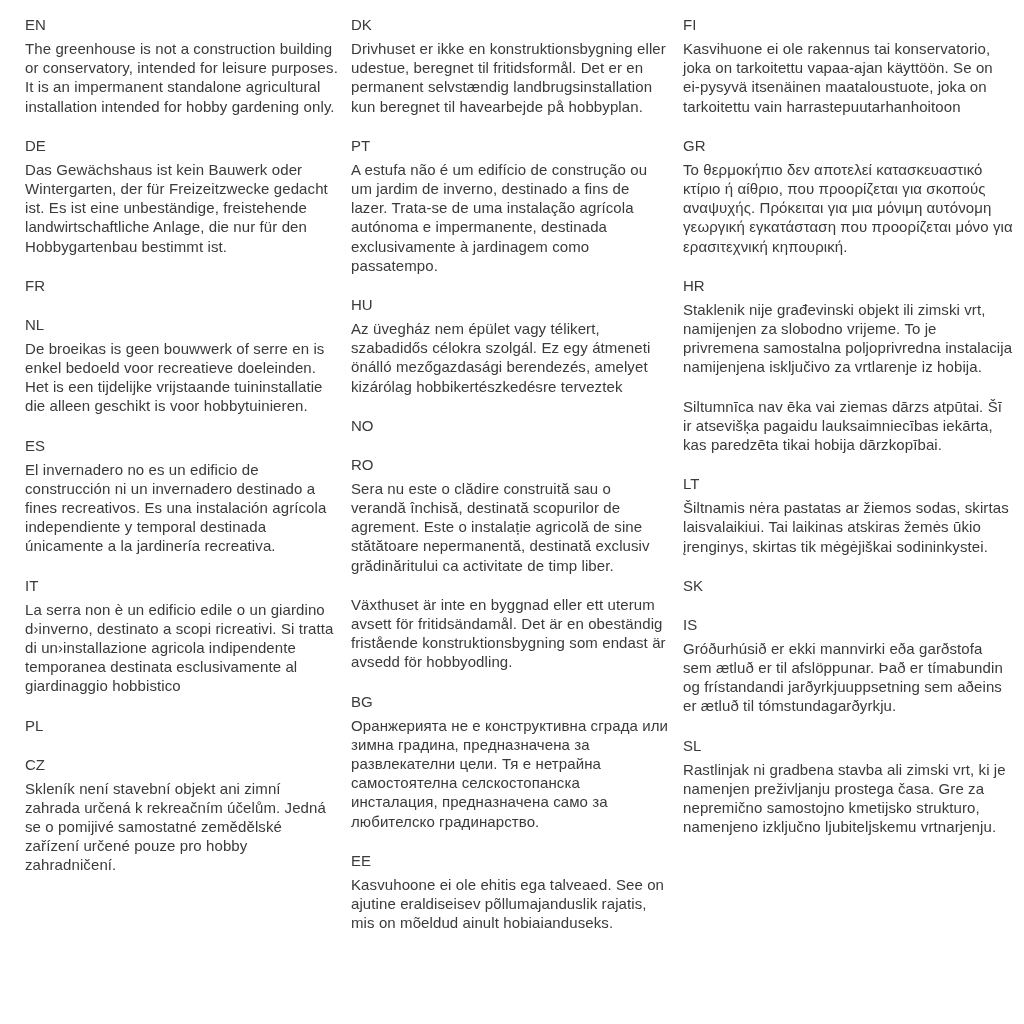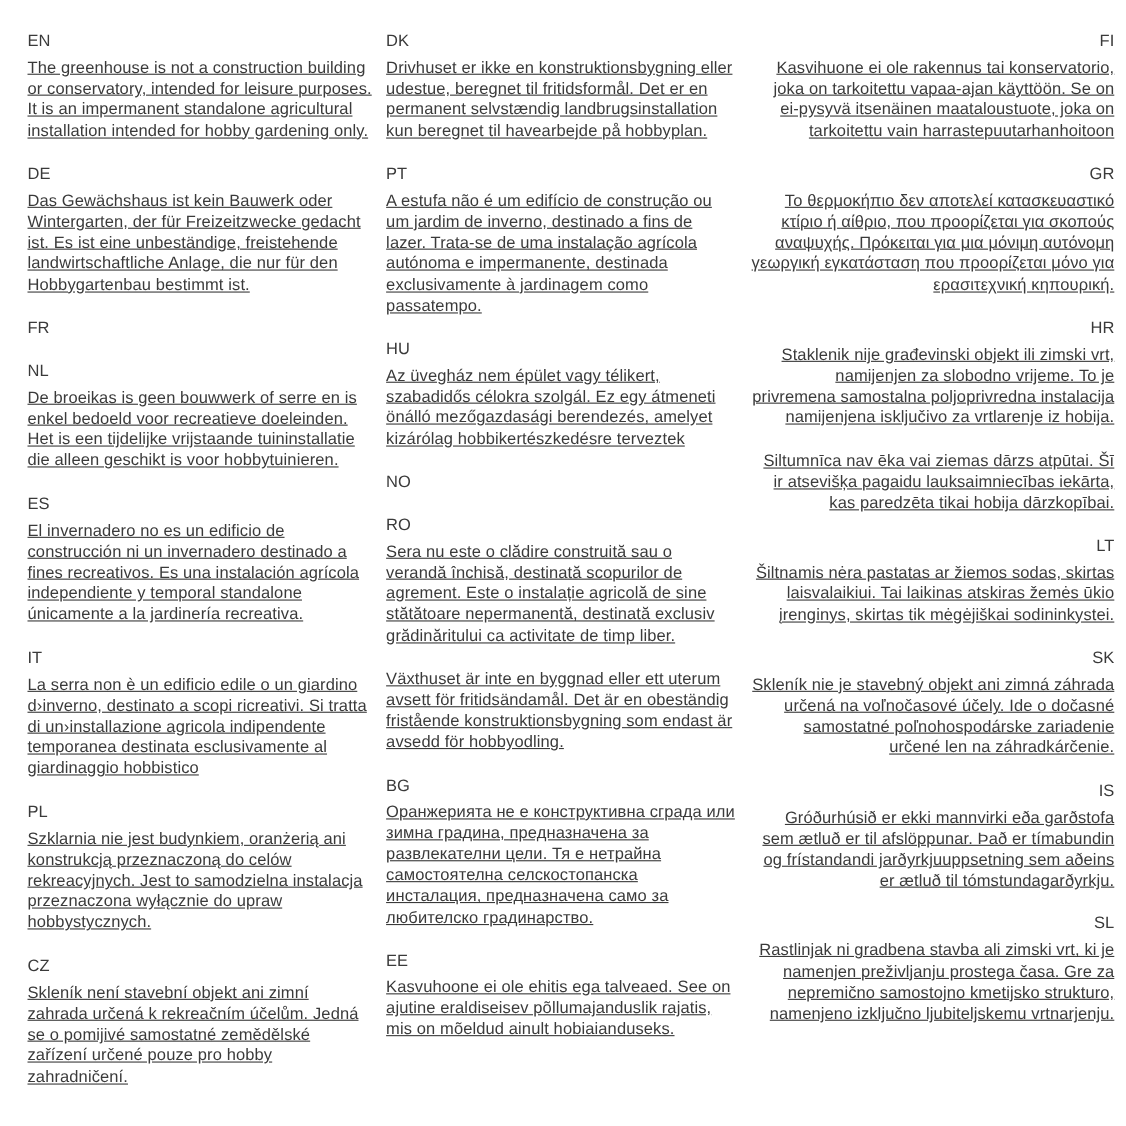--- a/index.html
+++ b/index.html
@@ -12,49 +12,48 @@
   }
   body {
     font-family: "Liberation Sans", "DejaVu Sans", sans-serif;
     color: #3a3a3a;
     -webkit-font-smoothing: antialiased;
   }
   .page {
     box-sizing: border-box;
     width: 1024px;
     height: 1024px;
-    padding: 28px 10px 10px 25px;
+    padding: 15px 10px 10px 25px;
   }
   .columns {
     display: flex;
     flex-direction: row;
     align-items: flex-start;
   }
   .col {
     box-sizing: border-box;
     flex: 0 0 auto;
   }
   .col-1 { width: 313px; margin-right: 13px; }
   .col-2 { width: 318px; margin-right: 14px; }
-  .col-3 { width: 330px; text-align: right; }
+  .col-3 { width: 330px; }
   .block {
     margin-bottom: 20px;
   }
   .code {
     font-size: 15px;
     line-height: 19px;
     margin-bottom: 5px;
     color: #3a3a3a;
   }
   .text {
     font-size: 15px;
     line-height: 19.2px;
     color: #3a3a3a;
     letter-spacing: 0.1px;
-    text-decoration: underline;
   }
 </style>
 </head>
 <body>
 
 <div class="page">
   <div class="columns" id="columns">
       <div class="col col-1">
         <div class="block">
           <div class="code">EN</div>
@@ -66,29 +65,28 @@
         </div>
         <div class="block">
           <div class="code">FR</div>
         </div>
         <div class="block">
           <div class="code">NL</div>
           <div class="text">De broeikas is geen bouwwerk of serre en is enkel bedoeld voor recreatieve doeleinden. Het is een tijdelijke vrijstaande tuininstallatie die alleen geschikt is voor hobbytuinieren.</div>
         </div>
         <div class="block">
           <div class="code">ES</div>
-          <div class="text">El invernadero no es un edificio de construcción ni un invernadero destinado a fines recreativos. Es una instalación agrícola independiente y temporal standalone únicamente a la jardinería recreativa.</div>
+          <div class="text">El invernadero no es un edificio de construcción ni un invernadero destinado a fines recreativos. Es una instalación agrícola independiente y temporal destinada únicamente a la jardinería recreativa.</div>
         </div>
         <div class="block">
           <div class="code">IT</div>
           <div class="text">La serra non è un edificio edile o un giardino d›inverno, destinato a scopi ricreativi. Si tratta di un›installazione agricola indipendente temporanea destinata esclusivamente al giardinaggio hobbistico</div>
         </div>
         <div class="block">
           <div class="code">PL</div>
-          <div class="text">Szklarnia nie jest budynkiem, oranżerią ani konstrukcją przeznaczoną do celów rekreacyjnych. Jest to samodzielna instalacja przeznaczona wyłącznie do upraw hobbystycznych.</div>
         </div>
         <div class="block">
           <div class="code">CZ</div>
           <div class="text">Skleník není stavební objekt ani zimní zahrada určená k rekreačním účelům. Jedná se o pomijivé samostatné zemědělské zařízení určené pouze pro hobby zahradničení.</div>
         </div>
       </div>
       <div class="col col-2">
         <div class="block">
           <div class="code">DK</div>
           <div class="text">Drivhuset er ikke en konstruktionsbygning eller udestue, beregnet til fritidsformål. Det er en permanent selvstændig landbrugsinstallation kun beregnet til havearbejde på hobbyplan.</div>
@@ -135,21 +133,20 @@
         </div>
         <div class="block">
           <div class="text">Siltumnīca nav ēka vai ziemas dārzs atpūtai. Šī ir atsevišķa pagaidu lauksaimniecības iekārta, kas paredzēta tikai hobija dārzkopībai.</div>
         </div>
         <div class="block">
           <div class="code">LT</div>
           <div class="text">Šiltnamis nėra pastatas ar žiemos sodas, skirtas laisvalaikiui. Tai laikinas atskiras žemės ūkio įrenginys, skirtas tik mėgėjiškai sodininkystei.</div>
         </div>
         <div class="block">
           <div class="code">SK</div>
-          <div class="text">Skleník nie je stavebný objekt ani zimná záhrada určená na voľnočasové účely. Ide o dočasné samostatné poľnohospodárske zariadenie určené len na záhradkárčenie.</div>
         </div>
         <div class="block">
           <div class="code">IS</div>
           <div class="text">Gróðurhúsið er ekki mannvirki eða garðstofa sem ætluð er til afslöppunar. Það er tímabundin og frístandandi jarðyrkjuuppsetning sem aðeins er ætluð til tómstundagarðyrkju.</div>
         </div>
         <div class="block">
           <div class="code">SL</div>
           <div class="text">Rastlinjak ni gradbena stavba ali zimski vrt, ki je namenjen preživljanju prostega časa. Gre za nepremično samostojno kmetijsko strukturo, namenjeno izključno ljubiteljskemu vrtnarjenju.</div>
         </div>
       </div>

